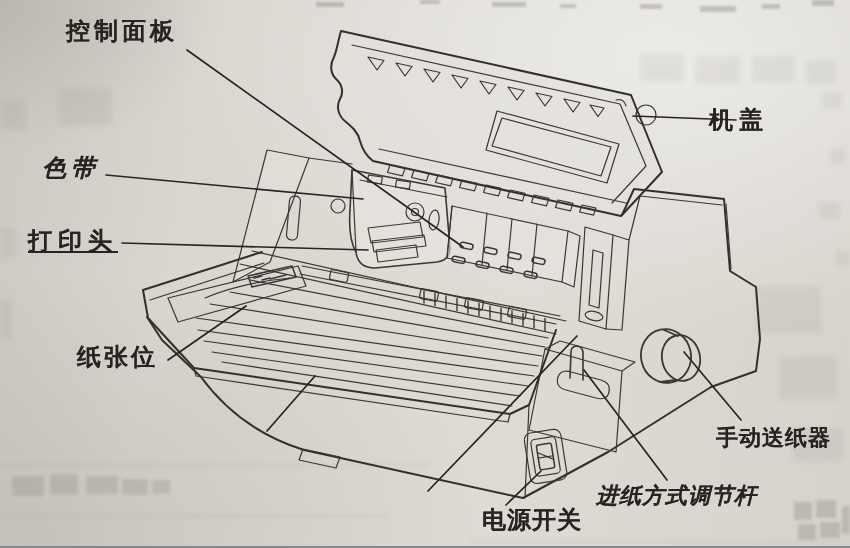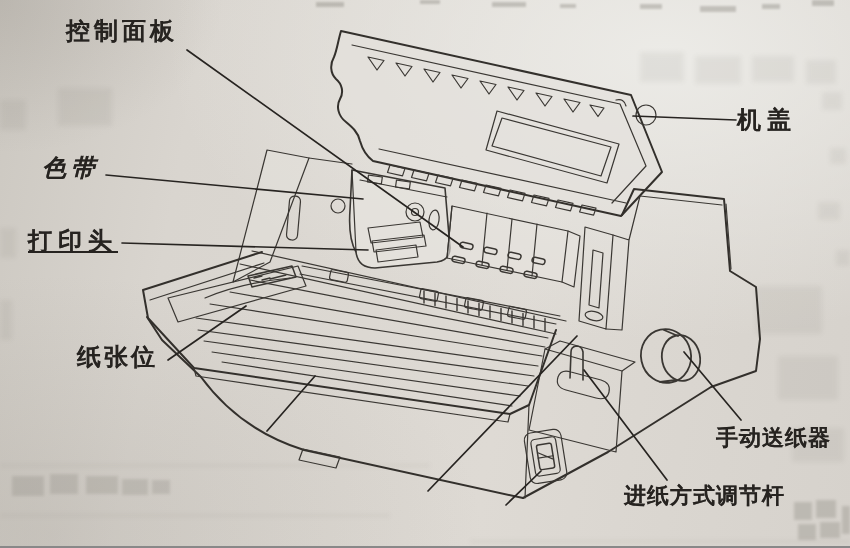--- a/index.html
+++ b/index.html
@@ -235,30 +235,31 @@
       <path d="M267,431 L315,376"></path>
       <path d="M428,491 L577,336"></path>
       <path d="M506,505 L541,471"></path>
       <path d="M584,370 L667,480"></path>
       <path d="M684,352 L741,420"></path>
     </g>
   </svg>
 
   <div class="lbl" style="left:66px;top:19px;letter-spacing:4px;">控制面板</div>
 
-  <div class="lbl" style="left:737px;top:108px;letter-spacing:6px;">机盖</div>
+  <div class="lbl" style="left:709px;top:108px;letter-spacing:6px;">机盖</div>
 
   <div class="lbl" style="left:42px;top:156px;letter-spacing:5px;font-style:italic;">色带</div>
 
   <div class="lbl" style="left:28px;top:229px;letter-spacing:6px;text-decoration:underline;">打印头</div>
 
   <div class="lbl twoline" style="left:49px;top:342px;letter-spacing:3px;">
     <span class="ln">纸张位</span>
   </div>
 
 
 
-
-  <div class="lbl small" style="left:624px;top:484px;letter-spacing:1px;">进纸方式调节杆</div>
+  <div class="lbl" style="left:482px;top:508px;letter-spacing:1px;">电源开关</div>
+
+  <div class="lbl small" style="left:596px;top:484px;letter-spacing:1px;font-style:italic;">进纸方式调节杆</div>
 
   <div class="lbl small" style="left:716px;top:426px;letter-spacing:1px;">手动送纸器</div>
 
 </div>
 
 </body></html>

